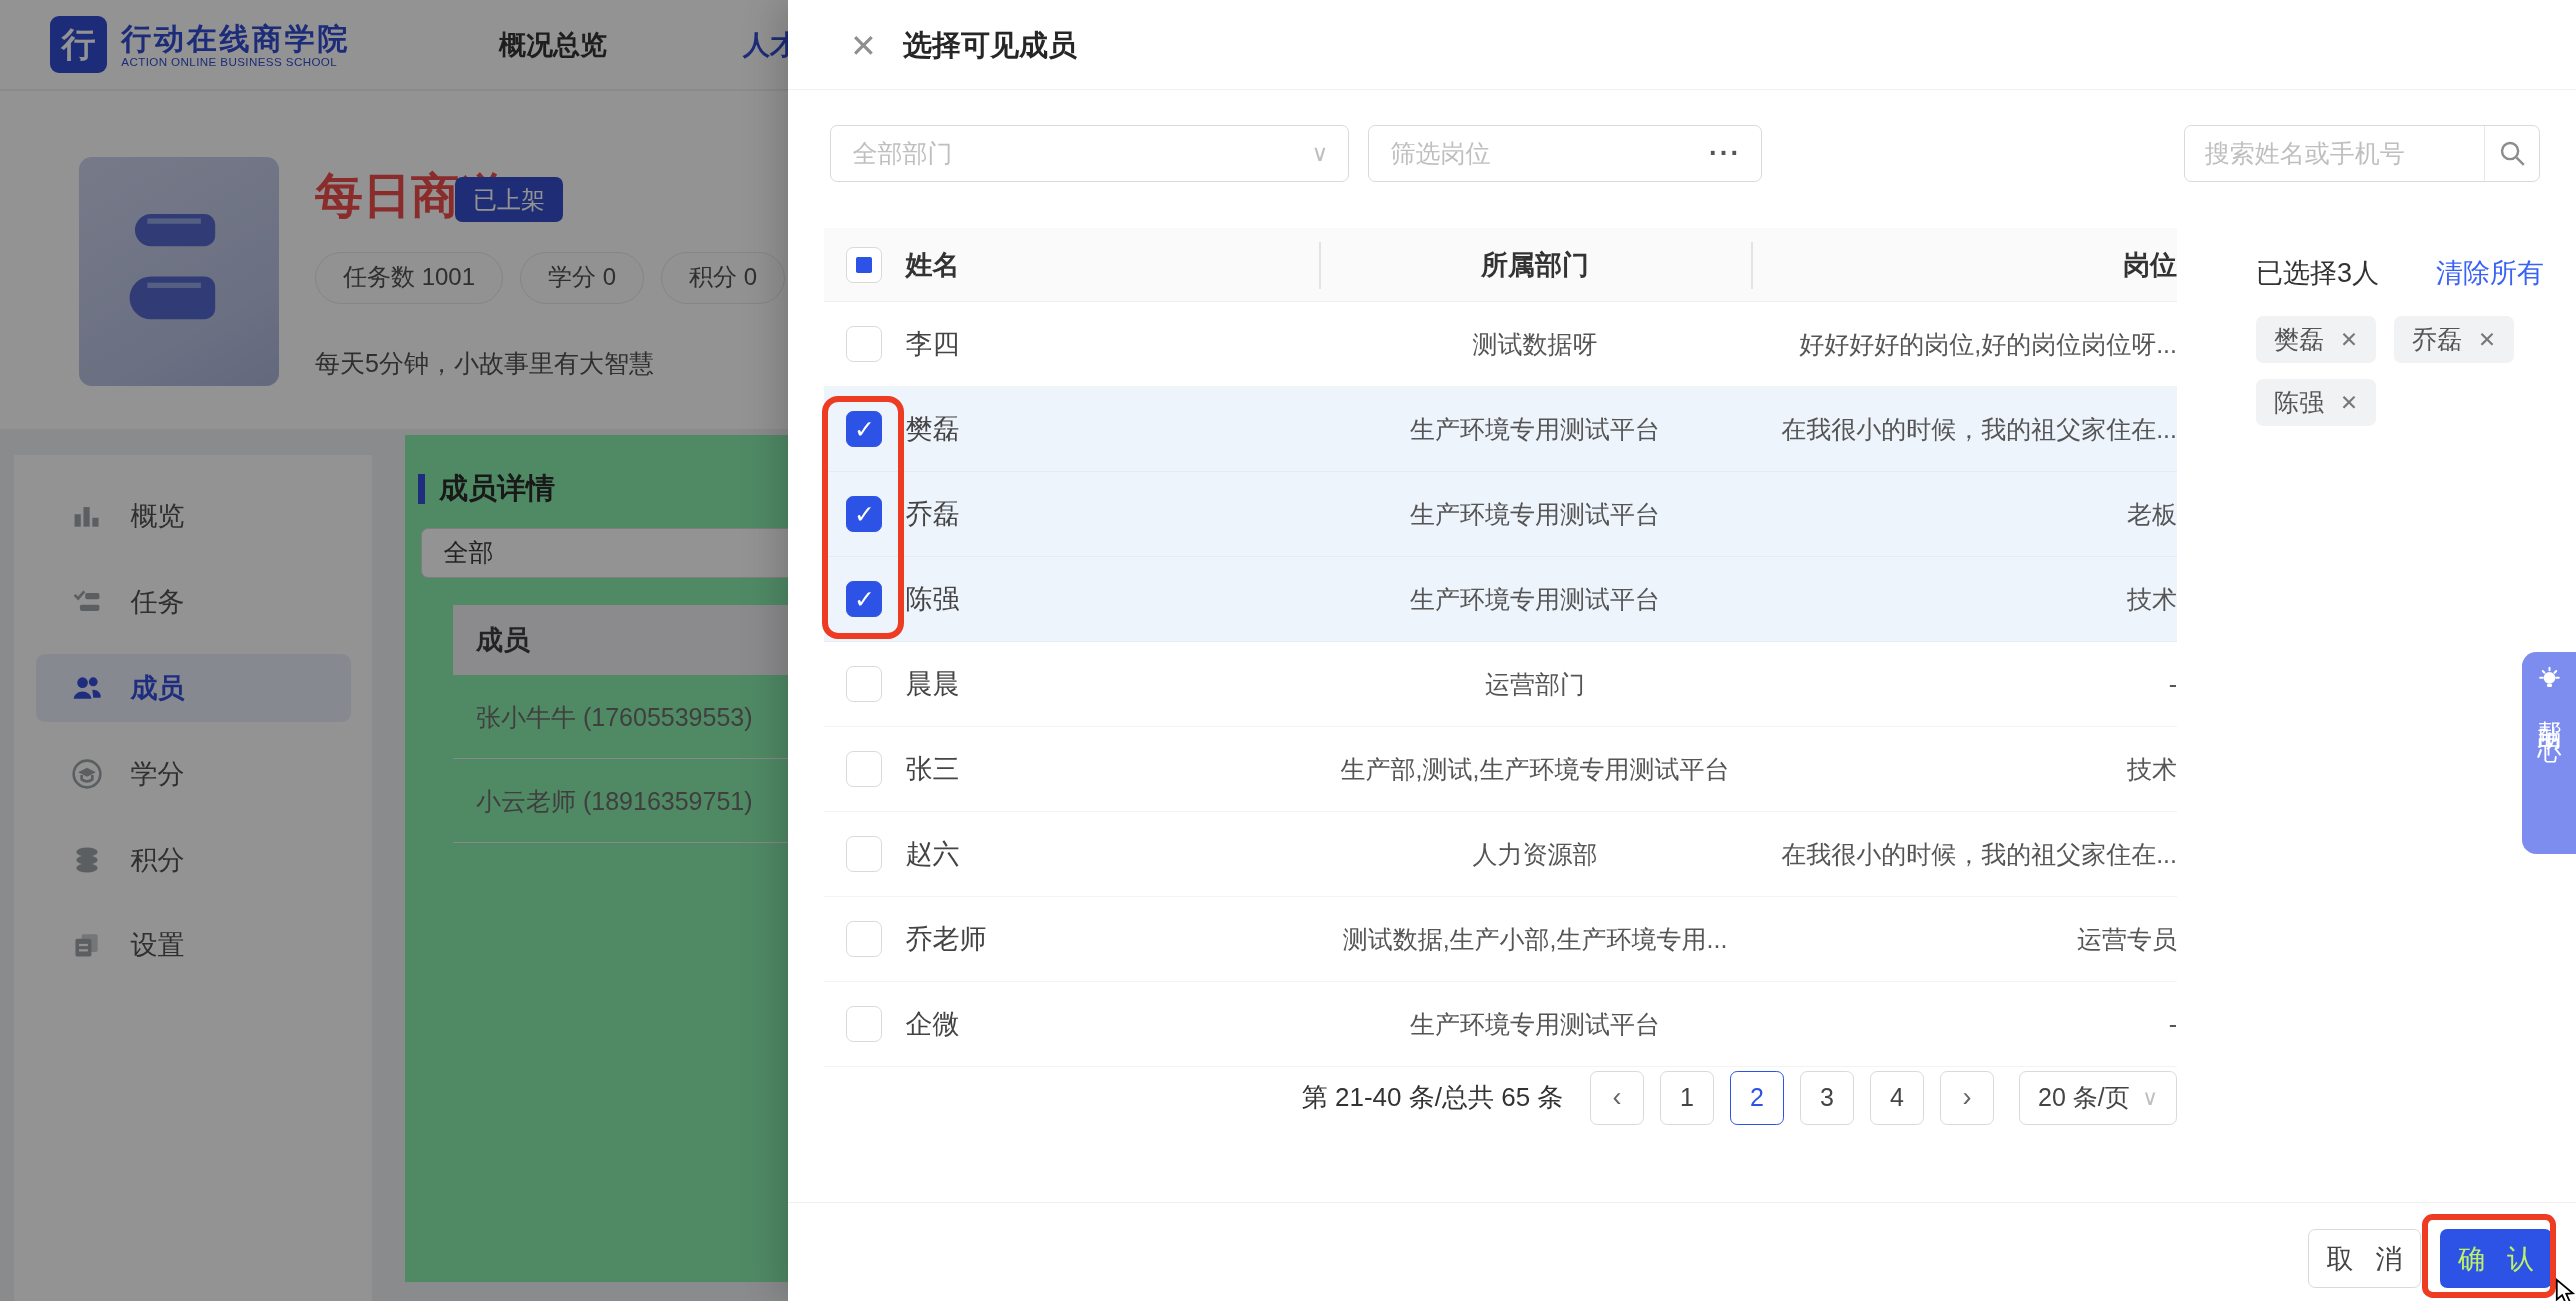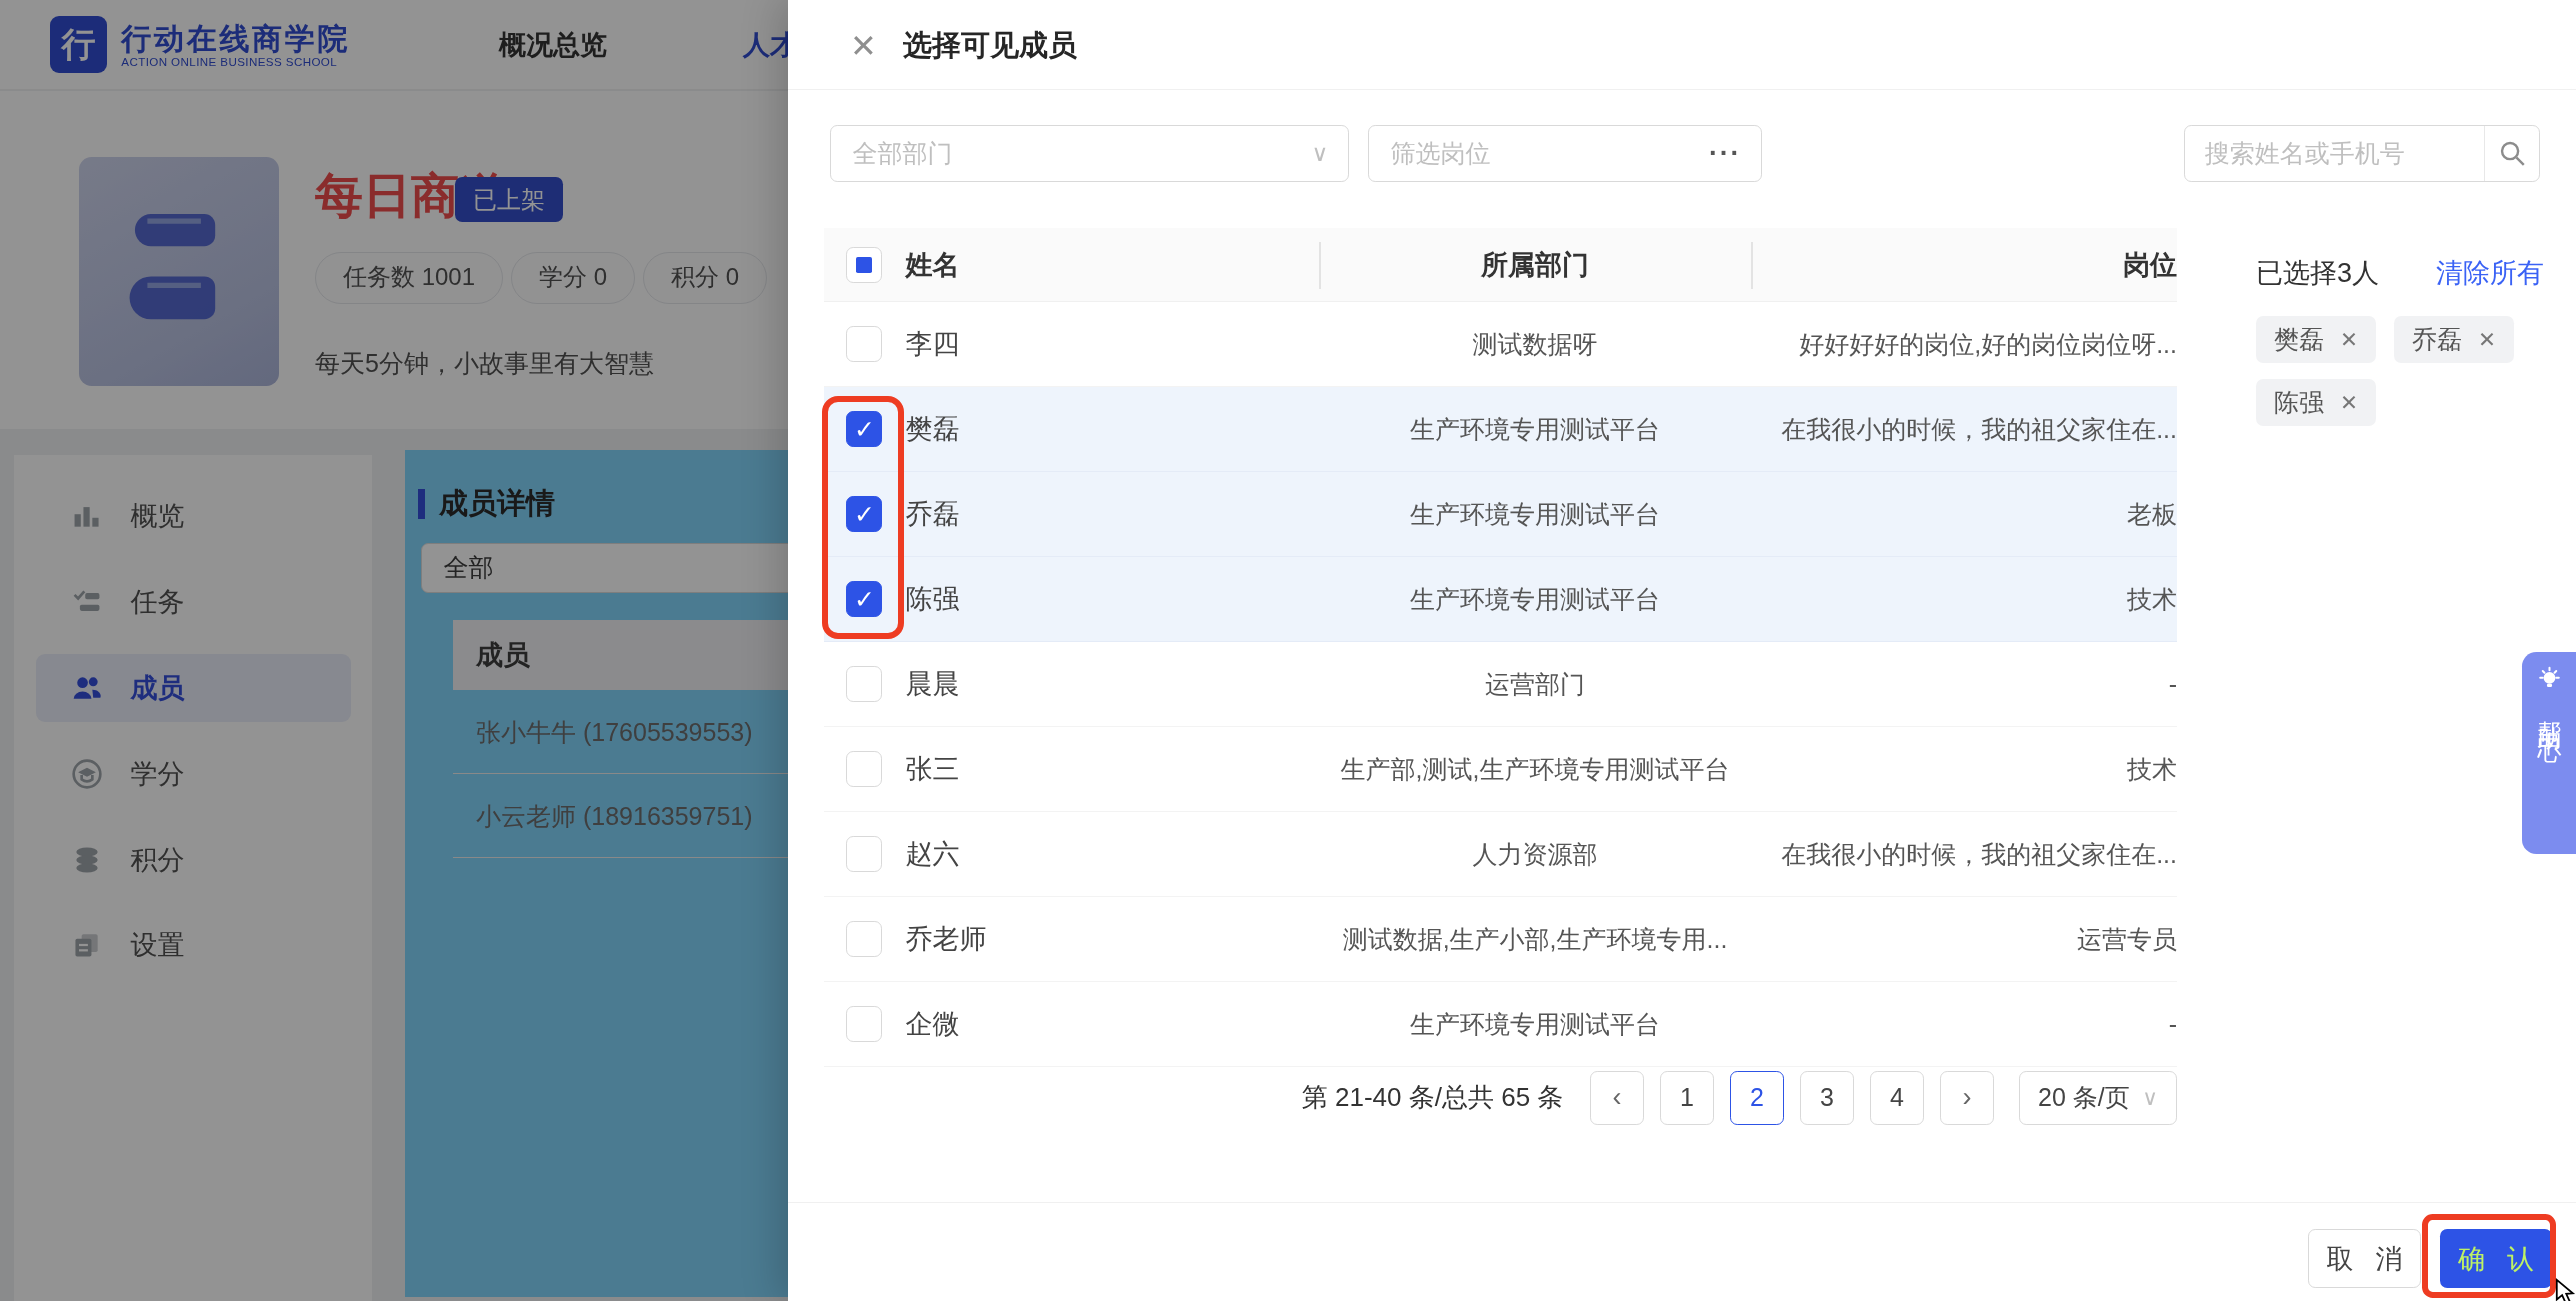--- a/index.html
+++ b/index.html
@@ -13,32 +13,32 @@
   .logo-mark { width:57px; height:57px; background:#2744cf; border-radius:9px; color:#fff; font-size:34px; font-weight:bold; display:flex; align-items:center; justify-content:center; }
   .logo-title { font-size:30px; font-weight:bold; color:#2744cf; letter-spacing:2.7px; line-height:1.1; }
   .logo-sub { font-size:11.6px; color:#2744cf; letter-spacing:0.4px; }
   .nav-item { position:absolute; top:0; height:90px; line-height:90px; font-size:27px; color:#2b2b2b; }
   .nav-item.active { color:#2744cf; font-weight:bold; }
 
   .course-section { position:absolute; left:0; top:91px; width:100%; height:338px; background:#fff; }
   .course-cover { position:absolute; left:79px; top:66px; width:200px; height:229px; border-radius:12.5px; background:linear-gradient(150deg,#ccd2ec 0%,#b6bfe0 70%,#a8b2d8 100%); display:flex; align-items:center; justify-content:center; }
   .course-title { position:absolute; left:315px; top:73px; font-size:48px; font-weight:bold; color:#ef4444; }
   .course-badge { position:absolute; left:455px; top:86px; height:45px; line-height:45px; padding:0 18px; background:#2b46c8; color:#fff; font-size:24px; border-radius:7.2px; }
-  .course-pills { position:absolute; left:315px; top:161px; display:flex; gap:8px; }
+  .course-pills { position:absolute; left:315px; top:161px; display:flex; gap:17px; }
   .pill { height:52px; line-height:48px; padding:0 27px; border:1.8px solid #e4e6ea; border-radius:894px; color:#4a4a4a; font-size:24px; background:#fdfdfe; }
   .course-desc { position:absolute; left:315px; top:256px; font-size:25px; color:#4a4a4a; }
 
   .sidebar { position:absolute; left:14px; top:455px; width:358px; height:847px; background:#fff; }
   .menu-item { position:absolute; left:21.5px; width:315px; height:68px; border-radius:9px; display:flex; align-items:center; gap:27px; padding-left:34px; color:#4a4a4a; font-size:27px; }
   .menu-item .mi-icon { width:34px; height:34px; display:flex; align-items:center; justify-content:center; }
   .menu-item .mi-icon svg { width:32px; height:32px; fill:#9aa0a6; }
   .menu-item.active { background:#e9edfa; color:#2b46d9; font-weight:bold; }
   .menu-item.active .mi-icon svg { fill:#2b46d9; }
 
-  .main-panel { position:absolute; left:405px; top:450px; width:401px; height:847px; background:#7dd3fc; }
+  .main-panel { position:absolute; left:405px; top:435px; width:401px; height:847px; background:#86efac; }
   .section-title { position:absolute; left:12.5px; top:34px; display:flex; align-items:center; gap:14.3px; }
   .section-bar { width:7.2px; height:30px; background:#2b46d9; }
   .section-text { font-size:29px; font-weight:bold; color:#222; }
   .bg-select { position:absolute; left:16px; top:93px; width:465px; height:50px; border:1.8px solid #d9d9d9; border-radius:7.2px; background:#fff; line-height:47px; padding-left:21.5px; color:#333; font-size:25px; }
   .bg-table { position:absolute; left:48px; top:170px; width:448px; }
   .bg-thead { height:70px; line-height:70px; background:#f0f1f4; padding-left:23px; font-size:27px; font-weight:bold; color:#333; }
   .bg-row { height:84px; line-height:84px; padding-left:23px; color:#666; font-size:25px; border-bottom:1.8px solid #ededed; }
 
   .dim { position:absolute; left:0; top:0; width:788px; height:1301px; background:rgba(15,15,15,0.45); z-index:5; }
 

